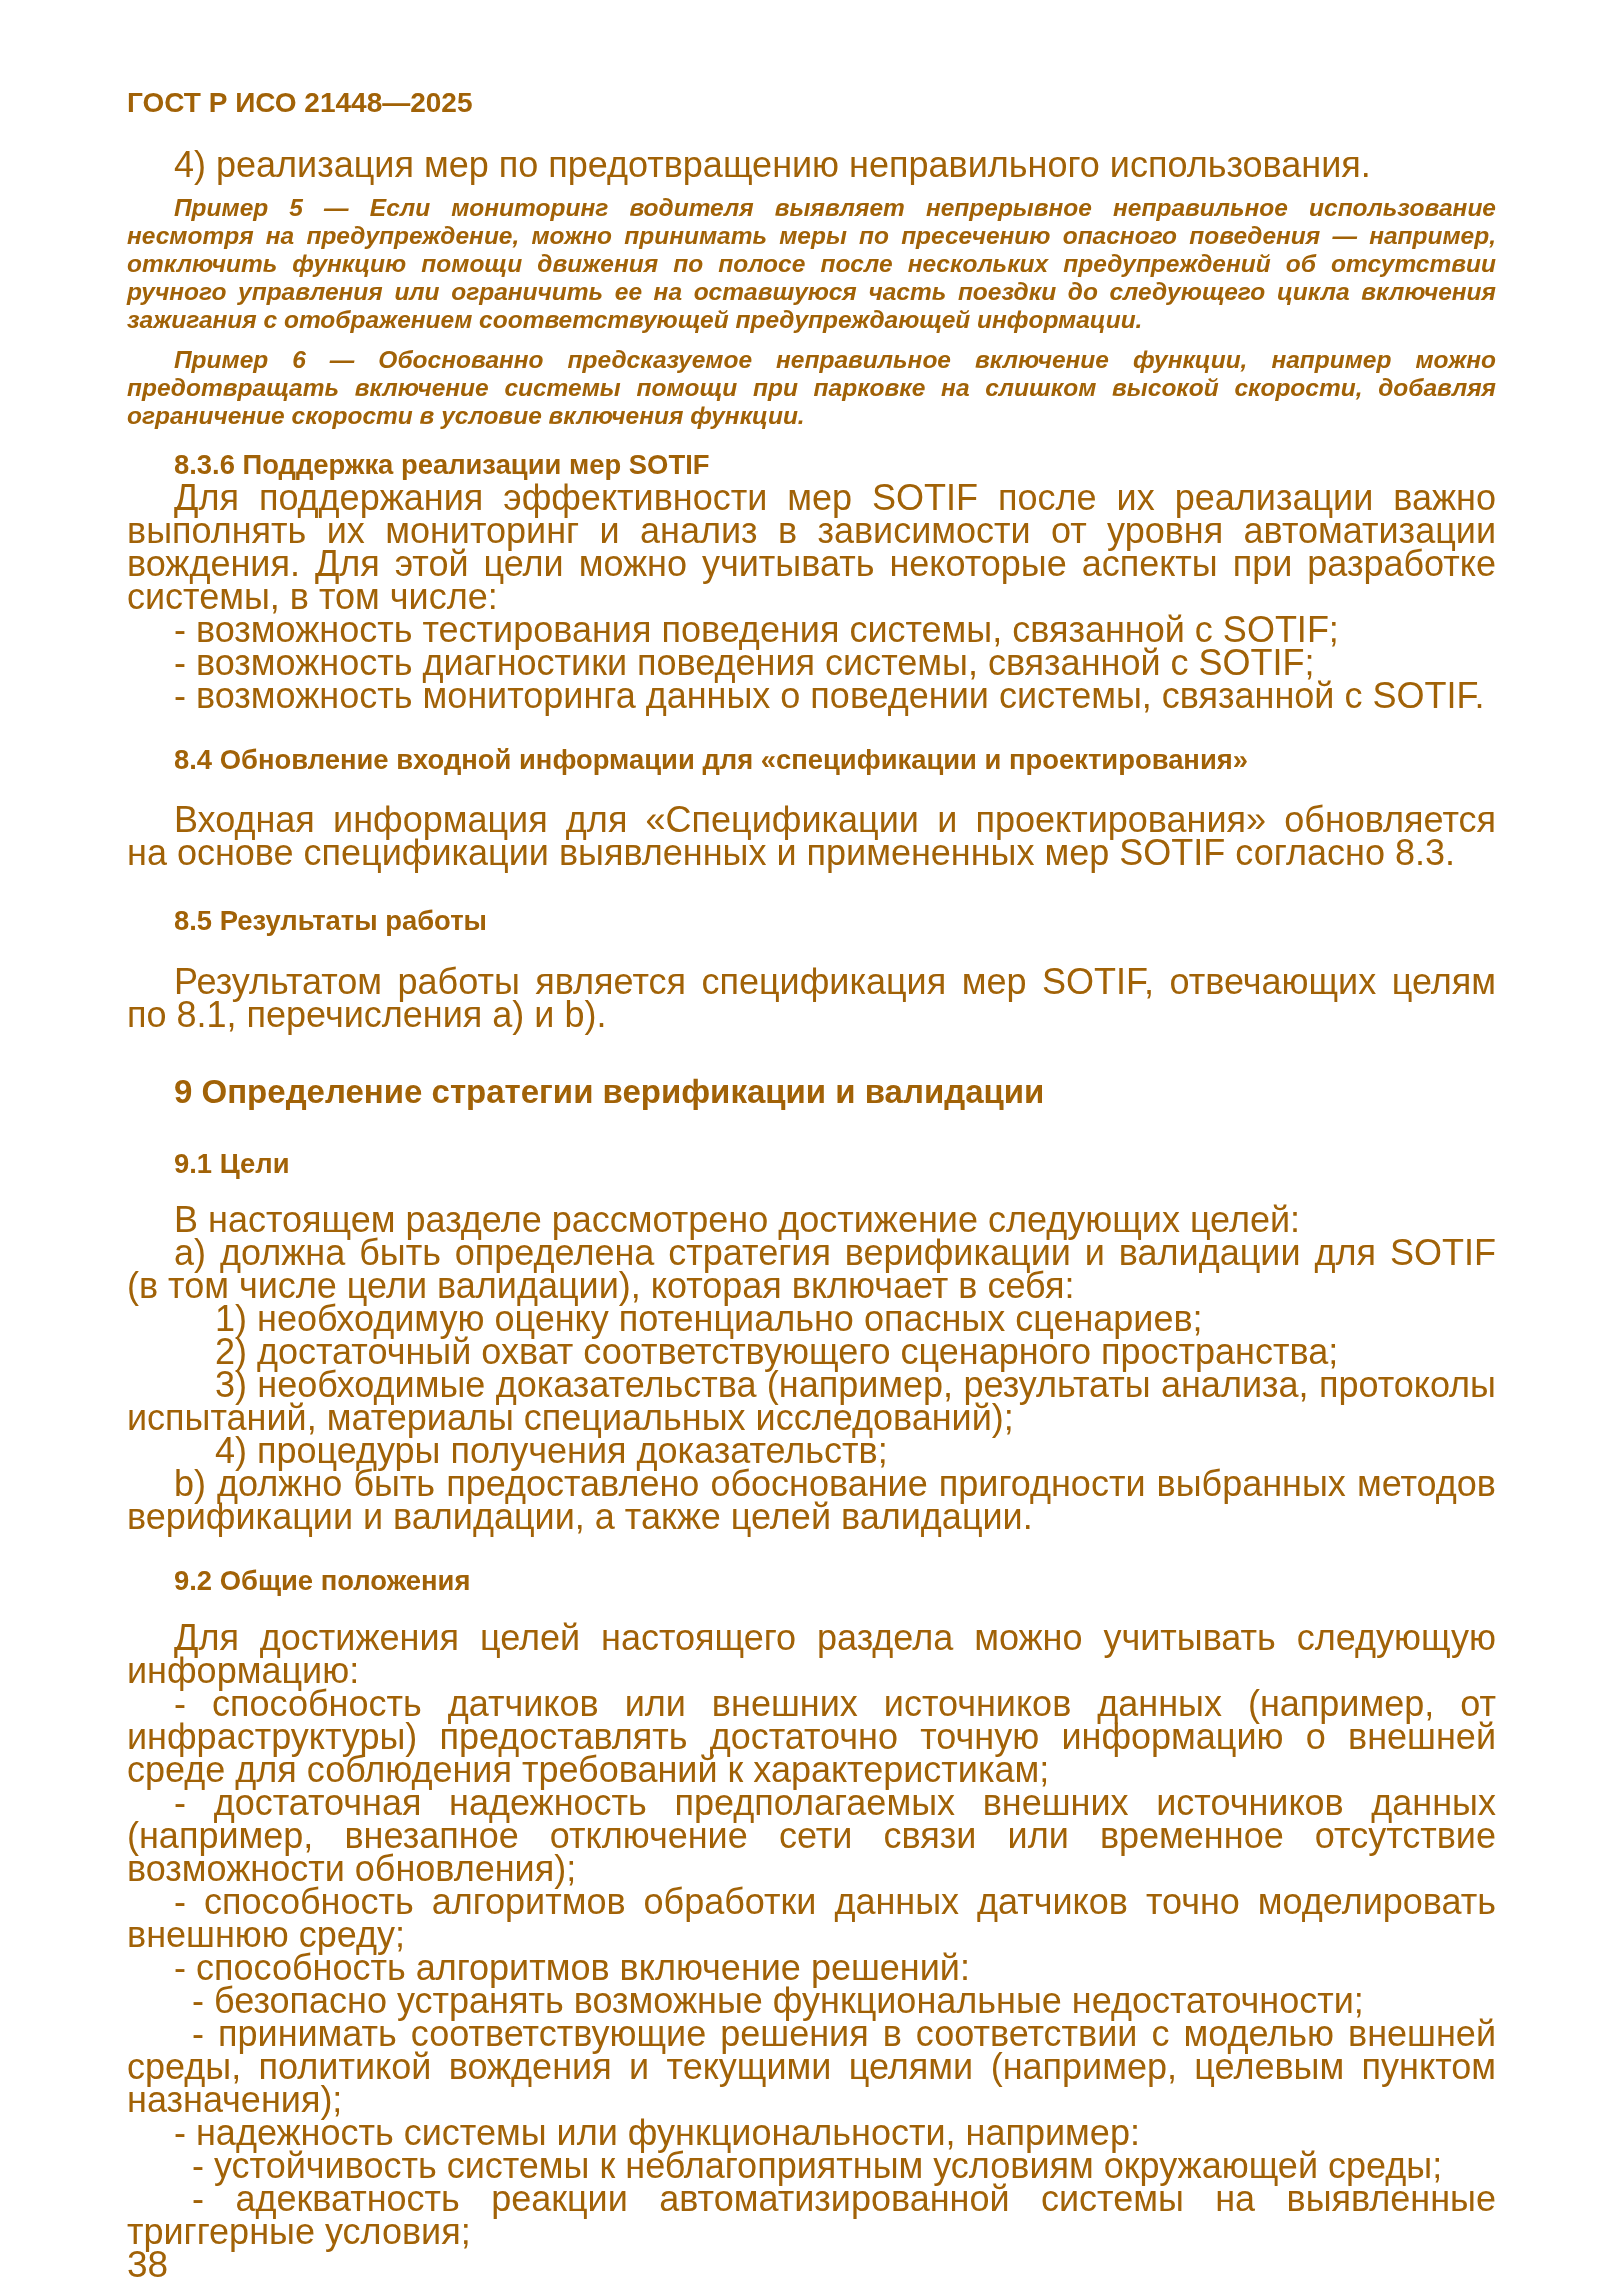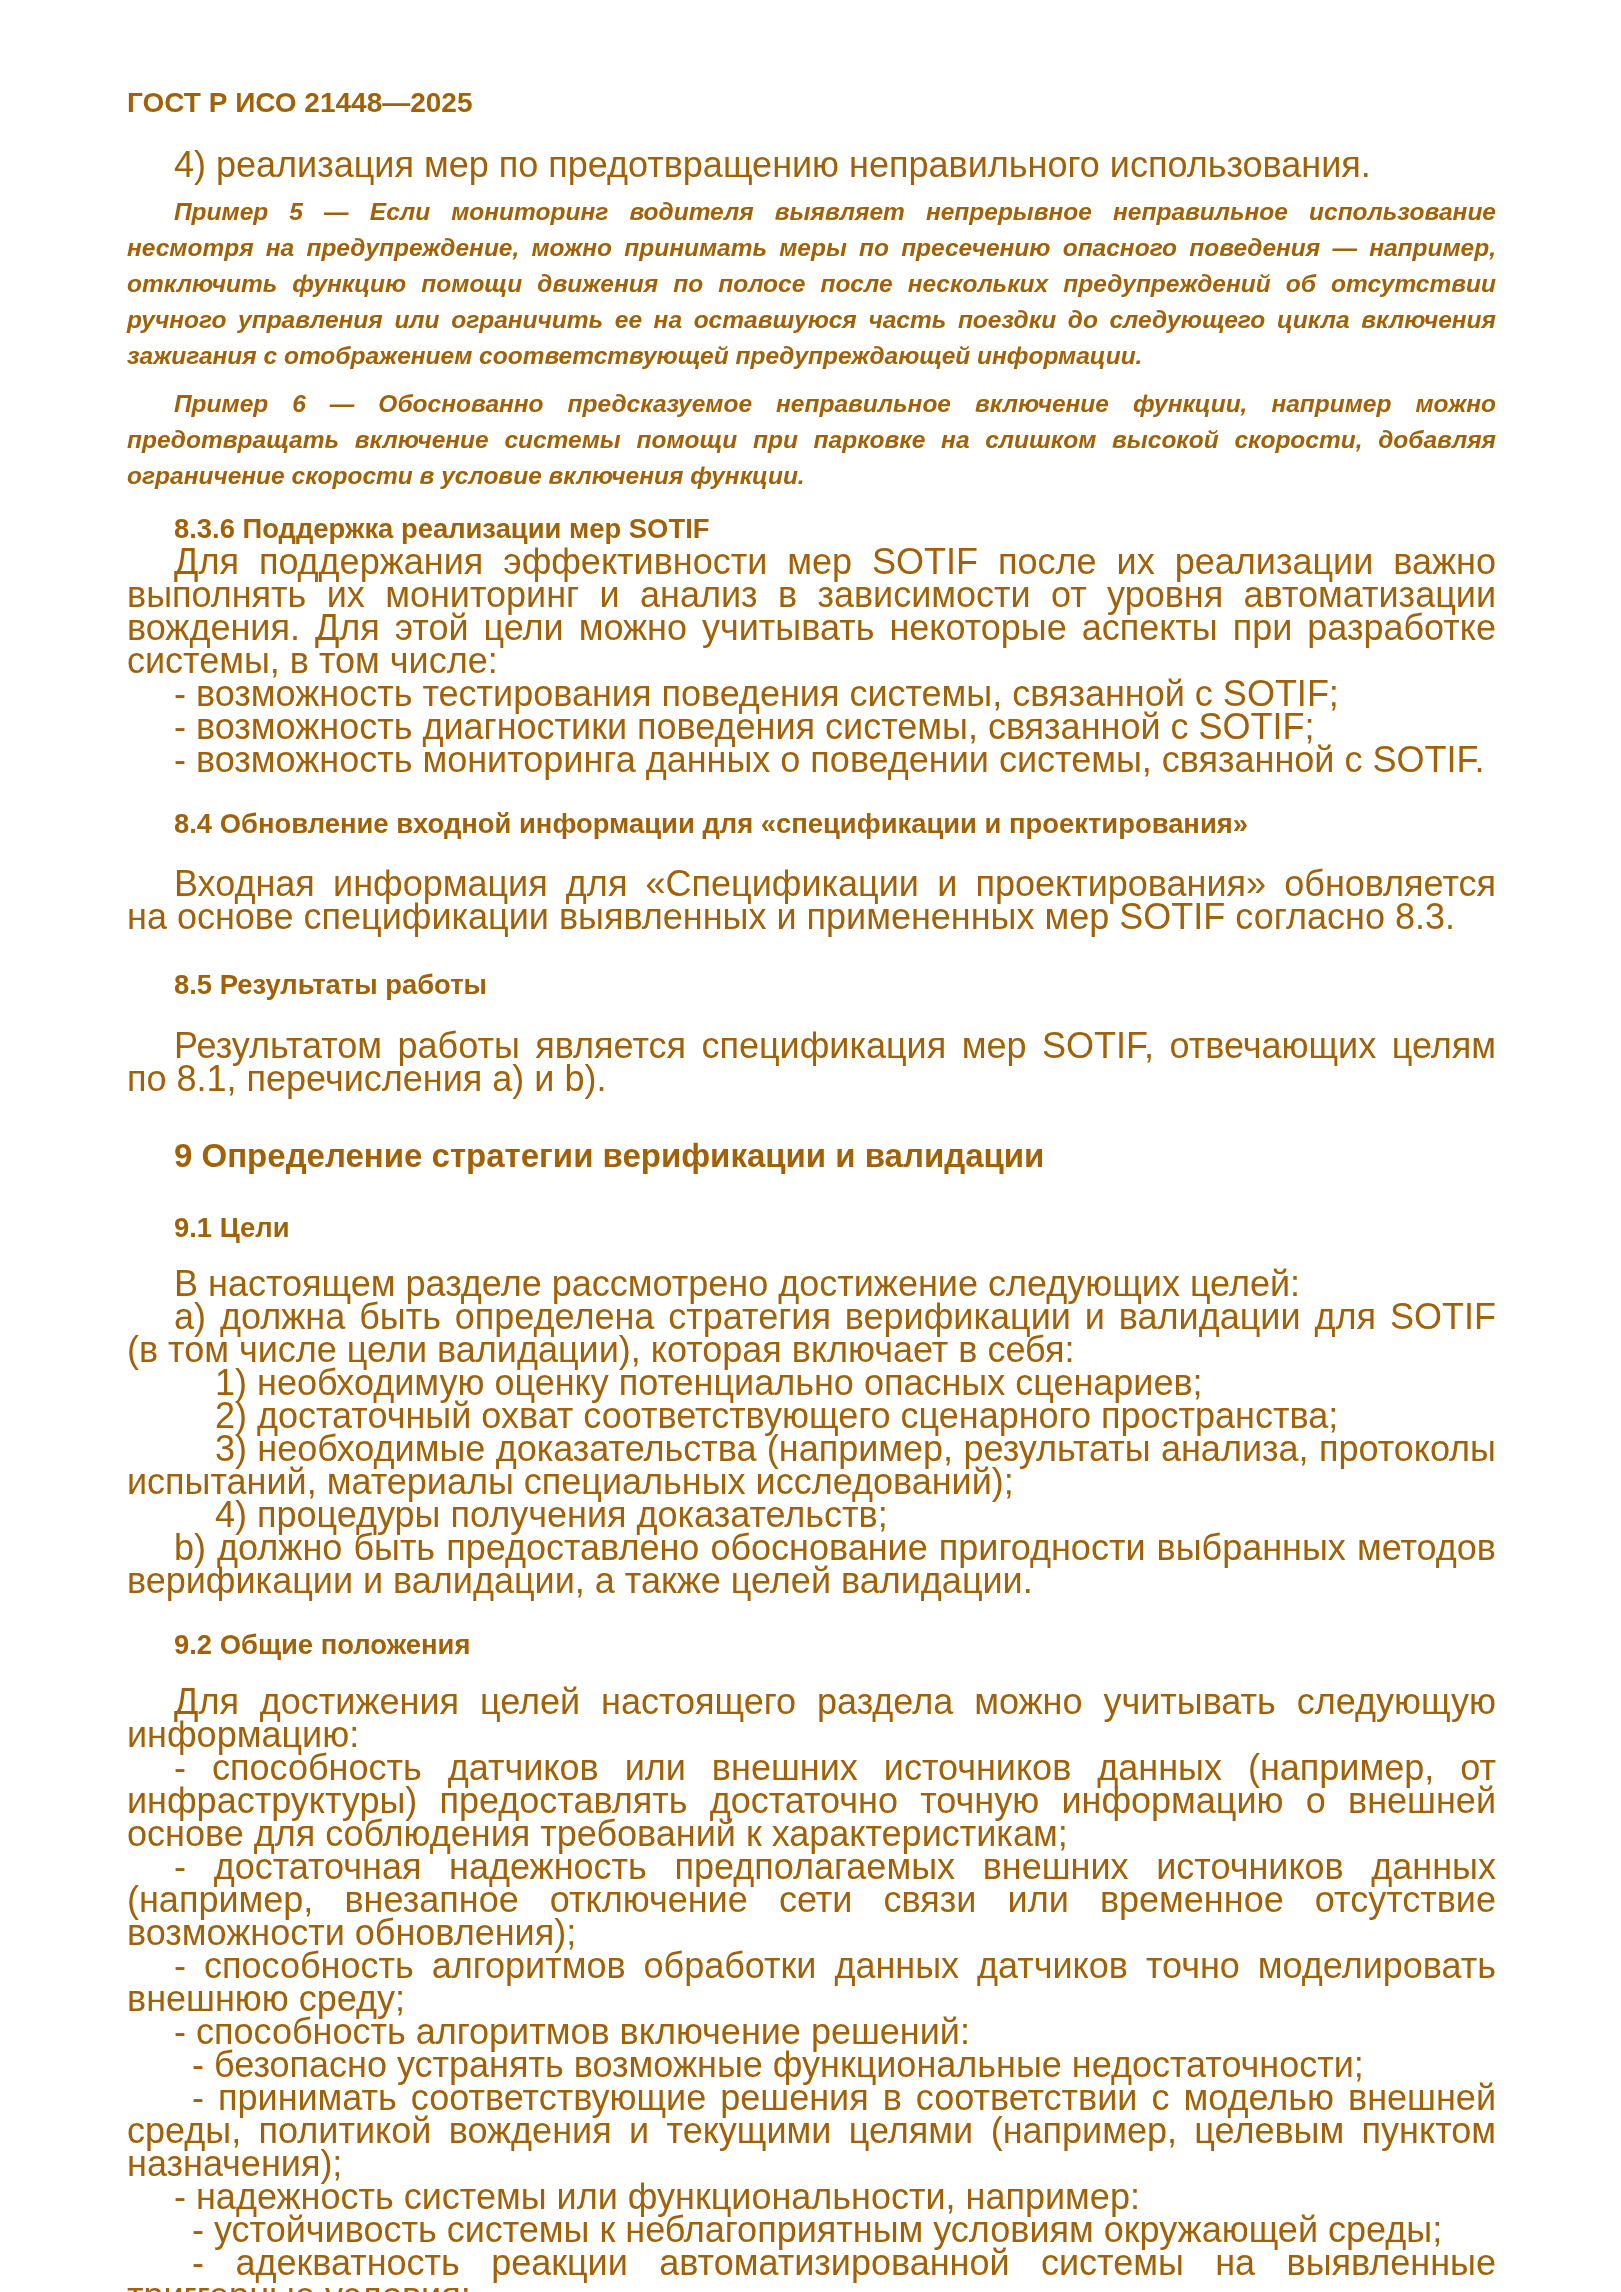--- a/index.html
+++ b/index.html
@@ -26,21 +26,21 @@
 
   .body {
     font-size: 36px;
     line-height: 33px;
     text-align: justify;
     margin: 0;
   }
 
   .example {
     font-size: 24.5px;
-    line-height: 36px;
+    line-height: 28px;
     font-weight: bold;
     font-style: italic;
     text-align: justify;
     text-indent: 47px;
     margin: 12.7px 0 6.9px 0;
   }
 
   .subheading {
     font-size: 27.4px;
     line-height: 33px;
@@ -104,21 +104,21 @@
   <p class="body ind1">В настоящем разделе рассмотрено достижение следующих целей:</p>
   <p class="body ind1">a) должна быть определена стратегия верификации и валидации для SOTIF (в том числе цели валидации), которая включает в себя:</p>
   <p class="body ind2">1) необходимую оценку потенциально опасных сценариев;</p>
   <p class="body ind2">2) достаточный охват соответствующего сценарного пространства;</p>
   <p class="body ind2">3) необходимые доказательства (например, результаты анализа, протоколы испытаний, материалы специальных исследований);</p>
   <p class="body ind2">4) процедуры получения доказательств;</p>
   <p class="body ind1">b) должно быть предоставлено обоснование пригодности выбранных методов верификации и валидации, а также целей валидации.</p>
 
   <h4 class="subheading ind1 h92">9.2 Общие положения</h4>
   <p class="body ind1">Для достижения целей настоящего раздела можно учитывать следующую информацию:</p>
-  <p class="body ind1">- способность датчиков или внешних источников данных (например, от инфраструктуры) предоставлять достаточно точную информацию о внешней основе для соблюдения требований к характеристикам;</p>
+  <p class="body ind1">- способность датчиков или внешних источников данных (например, от инфраструктуры) предоставлять достаточно точную информацию о внешней среде для соблюдения требований к характеристикам;</p>
   <p class="body ind1">- достаточная надежность предполагаемых внешних источников данных (например, внезапное отключение сети связи или временное отсутствие возможности обновления);</p>
   <p class="body ind1">- способность алгоритмов обработки данных датчиков точно моделировать внешнюю среду;</p>
   <p class="body ind1">- способность алгоритмов включение решений:</p>
   <p class="body ind-sub">- безопасно устранять возможные функциональные недостаточности;</p>
   <p class="body ind-sub">- принимать соответствующие решения в соответствии с моделью внешней среды, политикой вождения и текущими целями (например, целевым пунктом назначения);</p>
   <p class="body ind1">- надежность системы или функциональности, например:</p>
   <p class="body ind-sub">- устойчивость системы к неблагоприятным условиям окружающей среды;</p>
   <p class="body ind-sub">- адекватность реакции автоматизированной системы на выявленные триггерные условия;</p>
 
   <div class="page-number">38</div>

